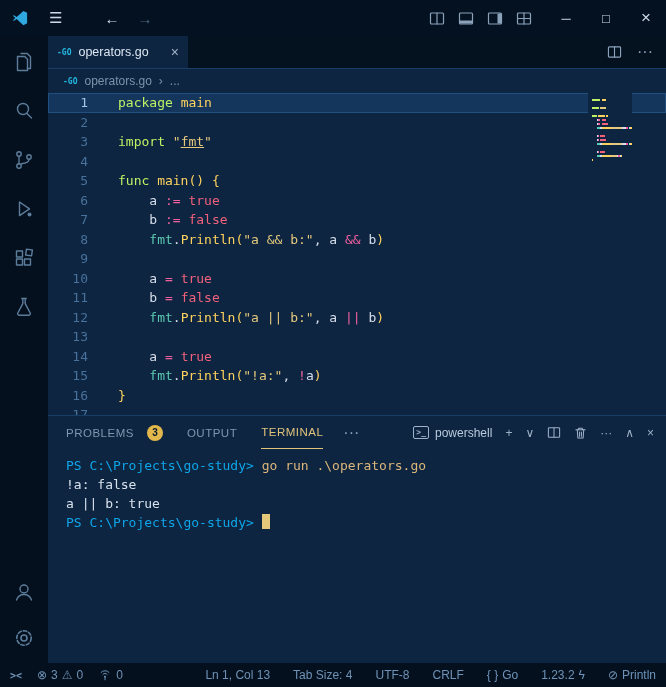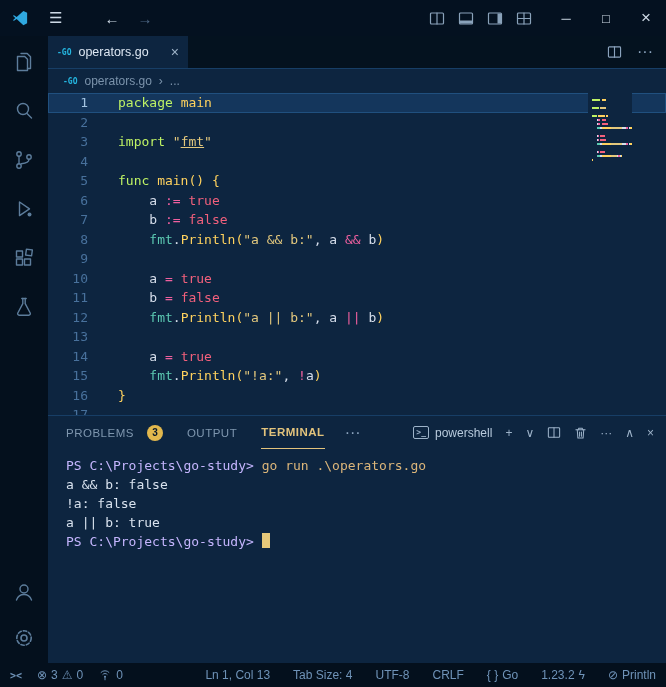--- a/index.html
+++ b/index.html
@@ -76,36 +76,36 @@
   .mm-sp   { display:inline-block; height:2px; }
 
   
   .panel { flex:1; display:flex; flex-direction:column; background:#0d2540;
            border-top:1px solid #173e66; min-height:0; }
   .panel-header { height:33px; flex:0 0 33px; display:flex; align-items:center;
                   padding:0 12px 0 18px; }
   .panel-tabs { display:flex; gap:24px; align-items:stretch; height:100%;
                 font-size:11.5px; letter-spacing:.5px; color:#7e96ae; }
   .panel-tab { display:flex; align-items:center; gap:13px; height:100%; }
-  .panel-tab.active { color:#e2c37c; border-bottom:1.5px solid #e2c37c;font-weight:bold; }
+  .panel-tab.active { color:#e2c37c; border-bottom:1.5px solid #e2c37c; }
   .badge { background:#e2b84d; color:#0a1a2b; border-radius:50%; width:16px; height:16px;
            font-size:10px; font-weight:bold; display:flex; align-items:center;
            justify-content:center; letter-spacing:0; }
   .panel-more { display:flex; align-items:center; margin-left:20px; color:#8ba3bd; }
   .panel-actions { margin-left:auto; display:flex; align-items:center; gap:13px;
                    color:#9db3c9; font-size:13px; }
   .ps-chip { display:flex; align-items:center; gap:6px; color:#b9cbdd; font-size:12px; }
   .ps-icon { font-family:"DejaVu Sans Mono",monospace; font-size:8px; font-weight:bold;
              border:1px solid #9db3c9; border-radius:2px; padding:1px 2px; color:#9db3c9; }
   .pa-glyph { font-size:12px; }
 
   .terminal { flex:1; padding:7px 0 0 18px; font-family:"DejaVu Sans Mono",monospace;
               font-size:13px; overflow:hidden; }
   .term-line { height:19px; line-height:19px; white-space:pre; }
-  .t-pr  { color:#c4b5fd; }
+  .t-pr  { color:#0ea5e9; }
   .t-cmd { color:#dcb67a; }
   .t-out { color:#d8e2ee; }
   .t-cursor { display:inline-block; width:8px; height:15px; background:#e5c87a;
               vertical-align:-2px; }
 
   
   .statusbar { height:24px; flex:0 0 24px; background:#04101d; display:flex;
                align-items:center; color:#6f93b8; font-size:12px; padding:0 10px; }
   .sb-left { display:flex; gap:15px; align-items:center; }
   .sb-right { margin-left:auto; display:flex; gap:23px; align-items:center; }
@@ -399,21 +399,20 @@
                 <path d="M6 6.5v4.5M8 6.5v4.5"></path>
             </svg>
             <span class="pa-glyph">···</span>
             <span class="pa-glyph">∧</span>
             <span class="pa-glyph">×</span>
           </span>
         </div>
         <div class="terminal">
           <div>
               <div class="term-line"><span class="t-pr">PS C:\Projects\go-study&gt; </span><span class="t-cmd">go run .\operators.go</span></div>
-              <div class="term-line"><span class="t-out">a &amp;&amp; b: false</span></div>
               <div class="term-line"><span class="t-out">!a: false</span></div>
               <div class="term-line"><span class="t-out">a || b: true</span></div>
               <div class="term-line"><span class="t-pr">PS C:\Projects\go-study&gt; </span><span class="t-cursor"></span></div>
             </div>
         </div>
       </div>
     </div>
   </div>
 
   <div class="statusbar">

